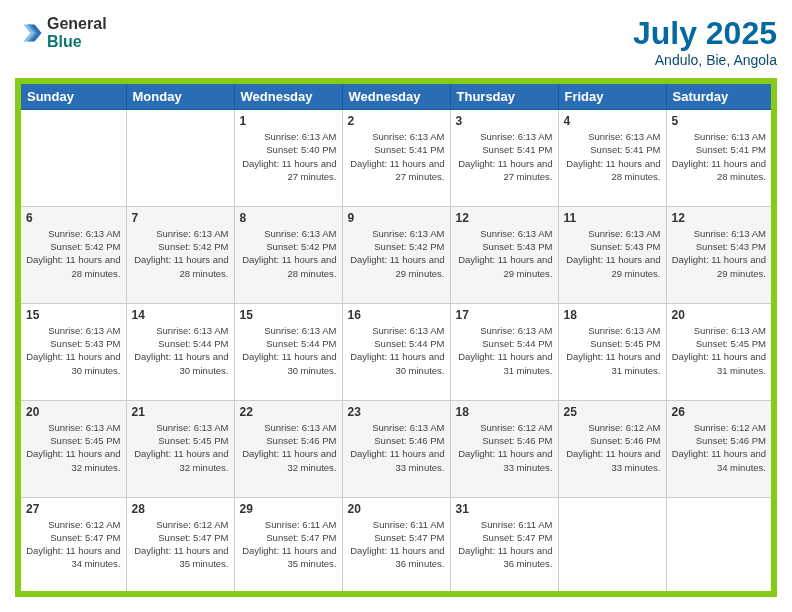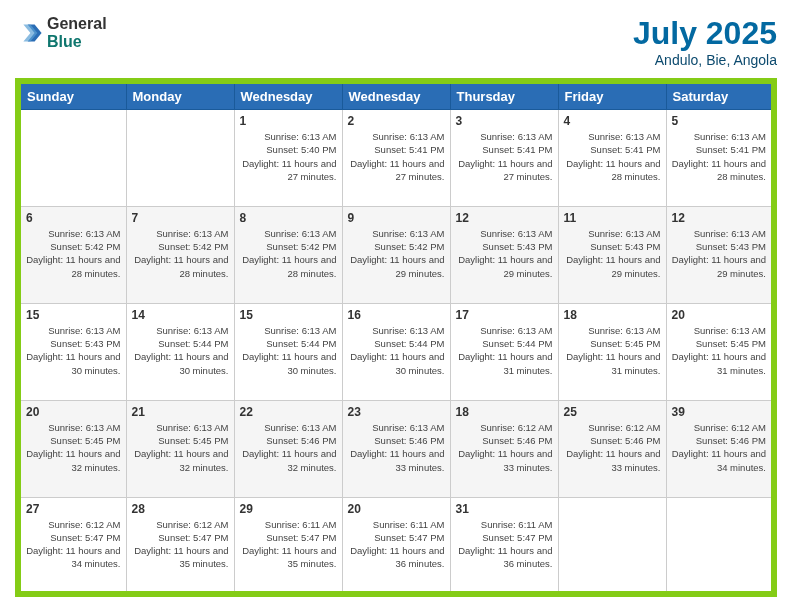--- a/index.html
+++ b/index.html
@@ -236,21 +236,21 @@
           </td>
           <td class="alt-row">
             <div class="day-number">18</div>
             <div class="day-info">Sunrise: 6:12 AM<br>Sunset: 5:46 PM<br>Daylight: 11 hours and 33 minutes.</div>
           </td>
           <td class="alt-row">
             <div class="day-number">25</div>
             <div class="day-info">Sunrise: 6:12 AM<br>Sunset: 5:46 PM<br>Daylight: 11 hours and 33 minutes.</div>
           </td>
           <td class="alt-row">
-            <div class="day-number">39</div>
+            <div class="day-number">26</div>
             <div class="day-info">Sunrise: 6:12 AM<br>Sunset: 5:46 PM<br>Daylight: 11 hours and 34 minutes.</div>
           </td>
         </tr>
         <tr>
           <td>
             <div class="day-number">27</div>
             <div class="day-info">Sunrise: 6:12 AM<br>Sunset: 5:47 PM<br>Daylight: 11 hours and 34 minutes.</div>
           </td>
           <td>
             <div class="day-number">28</div>

